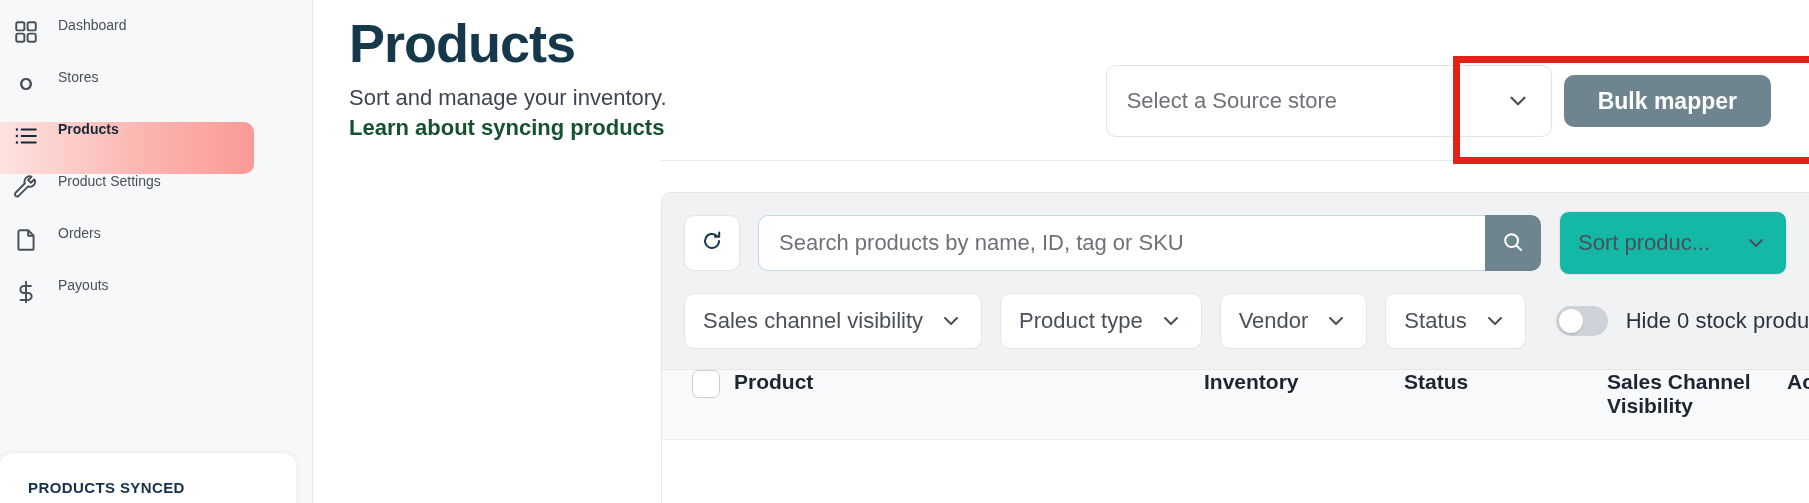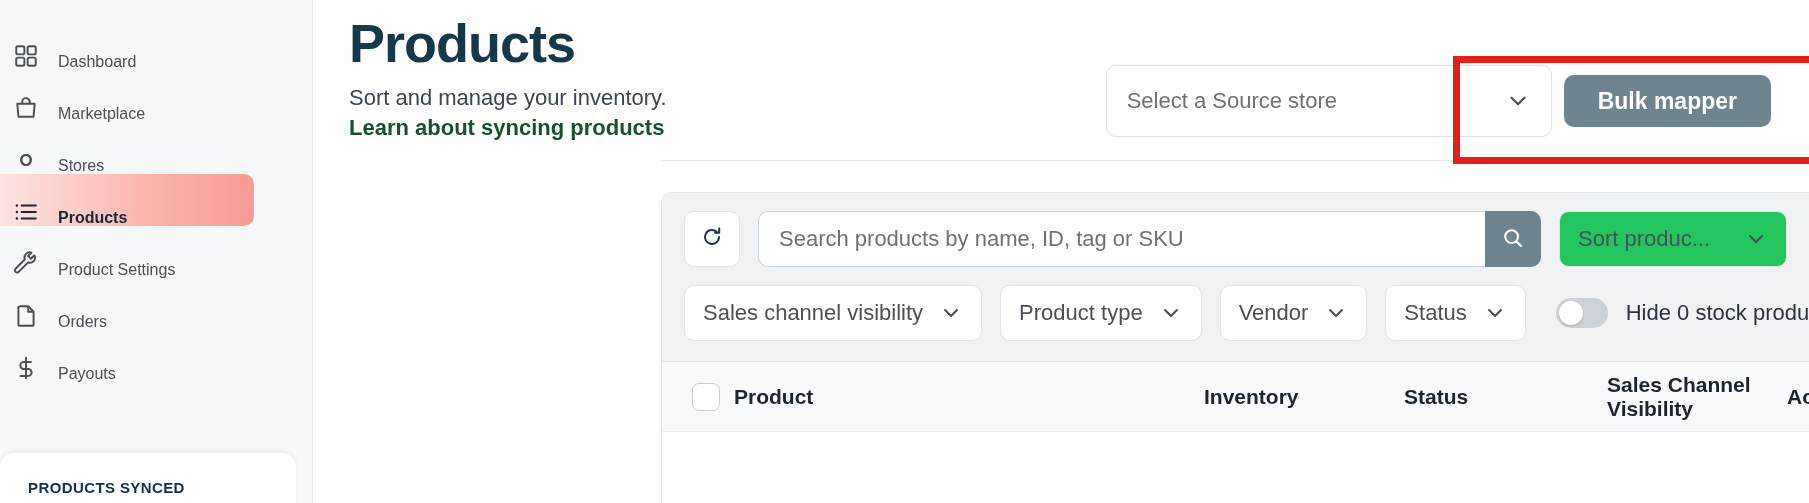--- a/index.html
+++ b/index.html
@@ -14,26 +14,26 @@
   
   .sidebar {
     width: 313px; height: 503px;
     background: #f7f8f9;
     border-right: 1px solid #e6e8ea;
     position: relative;
     flex: 0 0 313px;
     padding-top: 18px;
   }
   .nav-item {
-    display: flex; align-items: flex-end;
+    display: flex; align-items: flex-start;
     height: 52px;
     padding-left: 12px;
     gap: 18px;
     color: #4a5057;
-    font-size: 16px;
+    font-size: 14px;
     position: relative;
     cursor: pointer;
     border-radius: 0 10px 10px 0;
     margin-right: 58px;
   }
   .nav-item .ico {
     width: 28px; height: 28px;
     display: flex; align-items: center; justify-content: center;
     flex: 0 0 28px;
   }
@@ -169,22 +169,22 @@
   .search-input::placeholder { color: #6d7278; }
   .search-btn {
     width: 56px; height: 56px;
     background: #6e848f;
     border: none;
     border-radius: 0 10px 10px 0;
     display: flex; align-items: center; justify-content: center;
     cursor: pointer; flex: 0 0 56px;
   }
   .sort-select {
-    width: 228px; height: 56px;
-    background: #22c55e;
+    width: 228px; height: 64px;
+    background: #14b8a6;
     border: 1px solid #e2e4e6;
     border-radius: 10px;
     display: flex; align-items: center;
     padding: 0 18px;
     cursor: pointer; flex: 0 0 228px;
   }
   .sort-select .sel-text { font-size: 22px; color: #4a5057; flex: 1 1 auto; white-space: nowrap; overflow: hidden; }
 
   .toolbar-row2 { display: flex; align-items: center; gap: 18px; margin-top: 18px; }
   .filter-select {
@@ -215,21 +215,21 @@
     width: 24px; height: 24px;
     background: #fff; border-radius: 50%;
     box-shadow: 0 1px 2px rgba(0,0,0,0.18);
   }
   .toggle-label { font-size: 22px; color: #2c3340; white-space: nowrap; }
 
   
   .table-head {
     background: #f8f9fa;
     border-top: 1px solid #e4e6e8;
-    display: flex; align-items: center;
+    display: flex; align-items: flex-start;
     height: 70px;
     padding: 0 26px 0 16px;
   }
   .th {
     font-size: 21px; font-weight: bold;
     color: #1d2530; line-height: 1.12;
   }
   .th-check { flex: 0 0 56px; display: flex; align-items: center; justify-content: center; }
   .checkbox {
     width: 28px; height: 28px;
@@ -256,29 +256,20 @@
         <svg width="26" height="26" viewBox="0 0 24 24" fill="none" stroke="#4a5057" stroke-width="1.8">
           <rect x="3" y="3" width="7.5" height="7.5" rx="1.6"></rect>
           <rect x="13.5" y="3" width="7.5" height="7.5" rx="1.6"></rect>
           <rect x="3" y="13.5" width="7.5" height="7.5" rx="1.6"></rect>
           <rect x="13.5" y="13.5" width="7.5" height="7.5" rx="1.6"></rect>
         </svg>
       </span>
       <span class="nav-label">Dashboard</span>
     </div>
 
-    <div class="nav-item">
-      <span class="ico">
-        <svg width="26" height="26" viewBox="0 0 24 24" fill="none" stroke="#4a5057" stroke-width="1.8" stroke-linejoin="round">
-          <path d="M4 8h16l-1 12H5L4 8z"></path>
-          <path d="M8.5 8V6.4a3.5 3.5 0 0 1 7 0V8"></path>
-        </svg>
-      </span>
-      <span class="nav-label">Marketplace</span>
-    </div>
 
     <div class="nav-item">
       <span class="ico">
         <svg width="26" height="26" viewBox="0 0 24 24" fill="none" stroke="#4a5057" stroke-width="1.8" stroke-linecap="round">
           <path d="M13.5 7.5a5 5 0 0 1 0 9"></path>
           <path d="M10.5 7.5a5 5 0 0 0 0 9"></path>
           <ellipse cx="12" cy="12" rx="4.6" ry="4.6"></ellipse>
         </svg>
       </span>
       <span class="nav-label">Stores</span>

